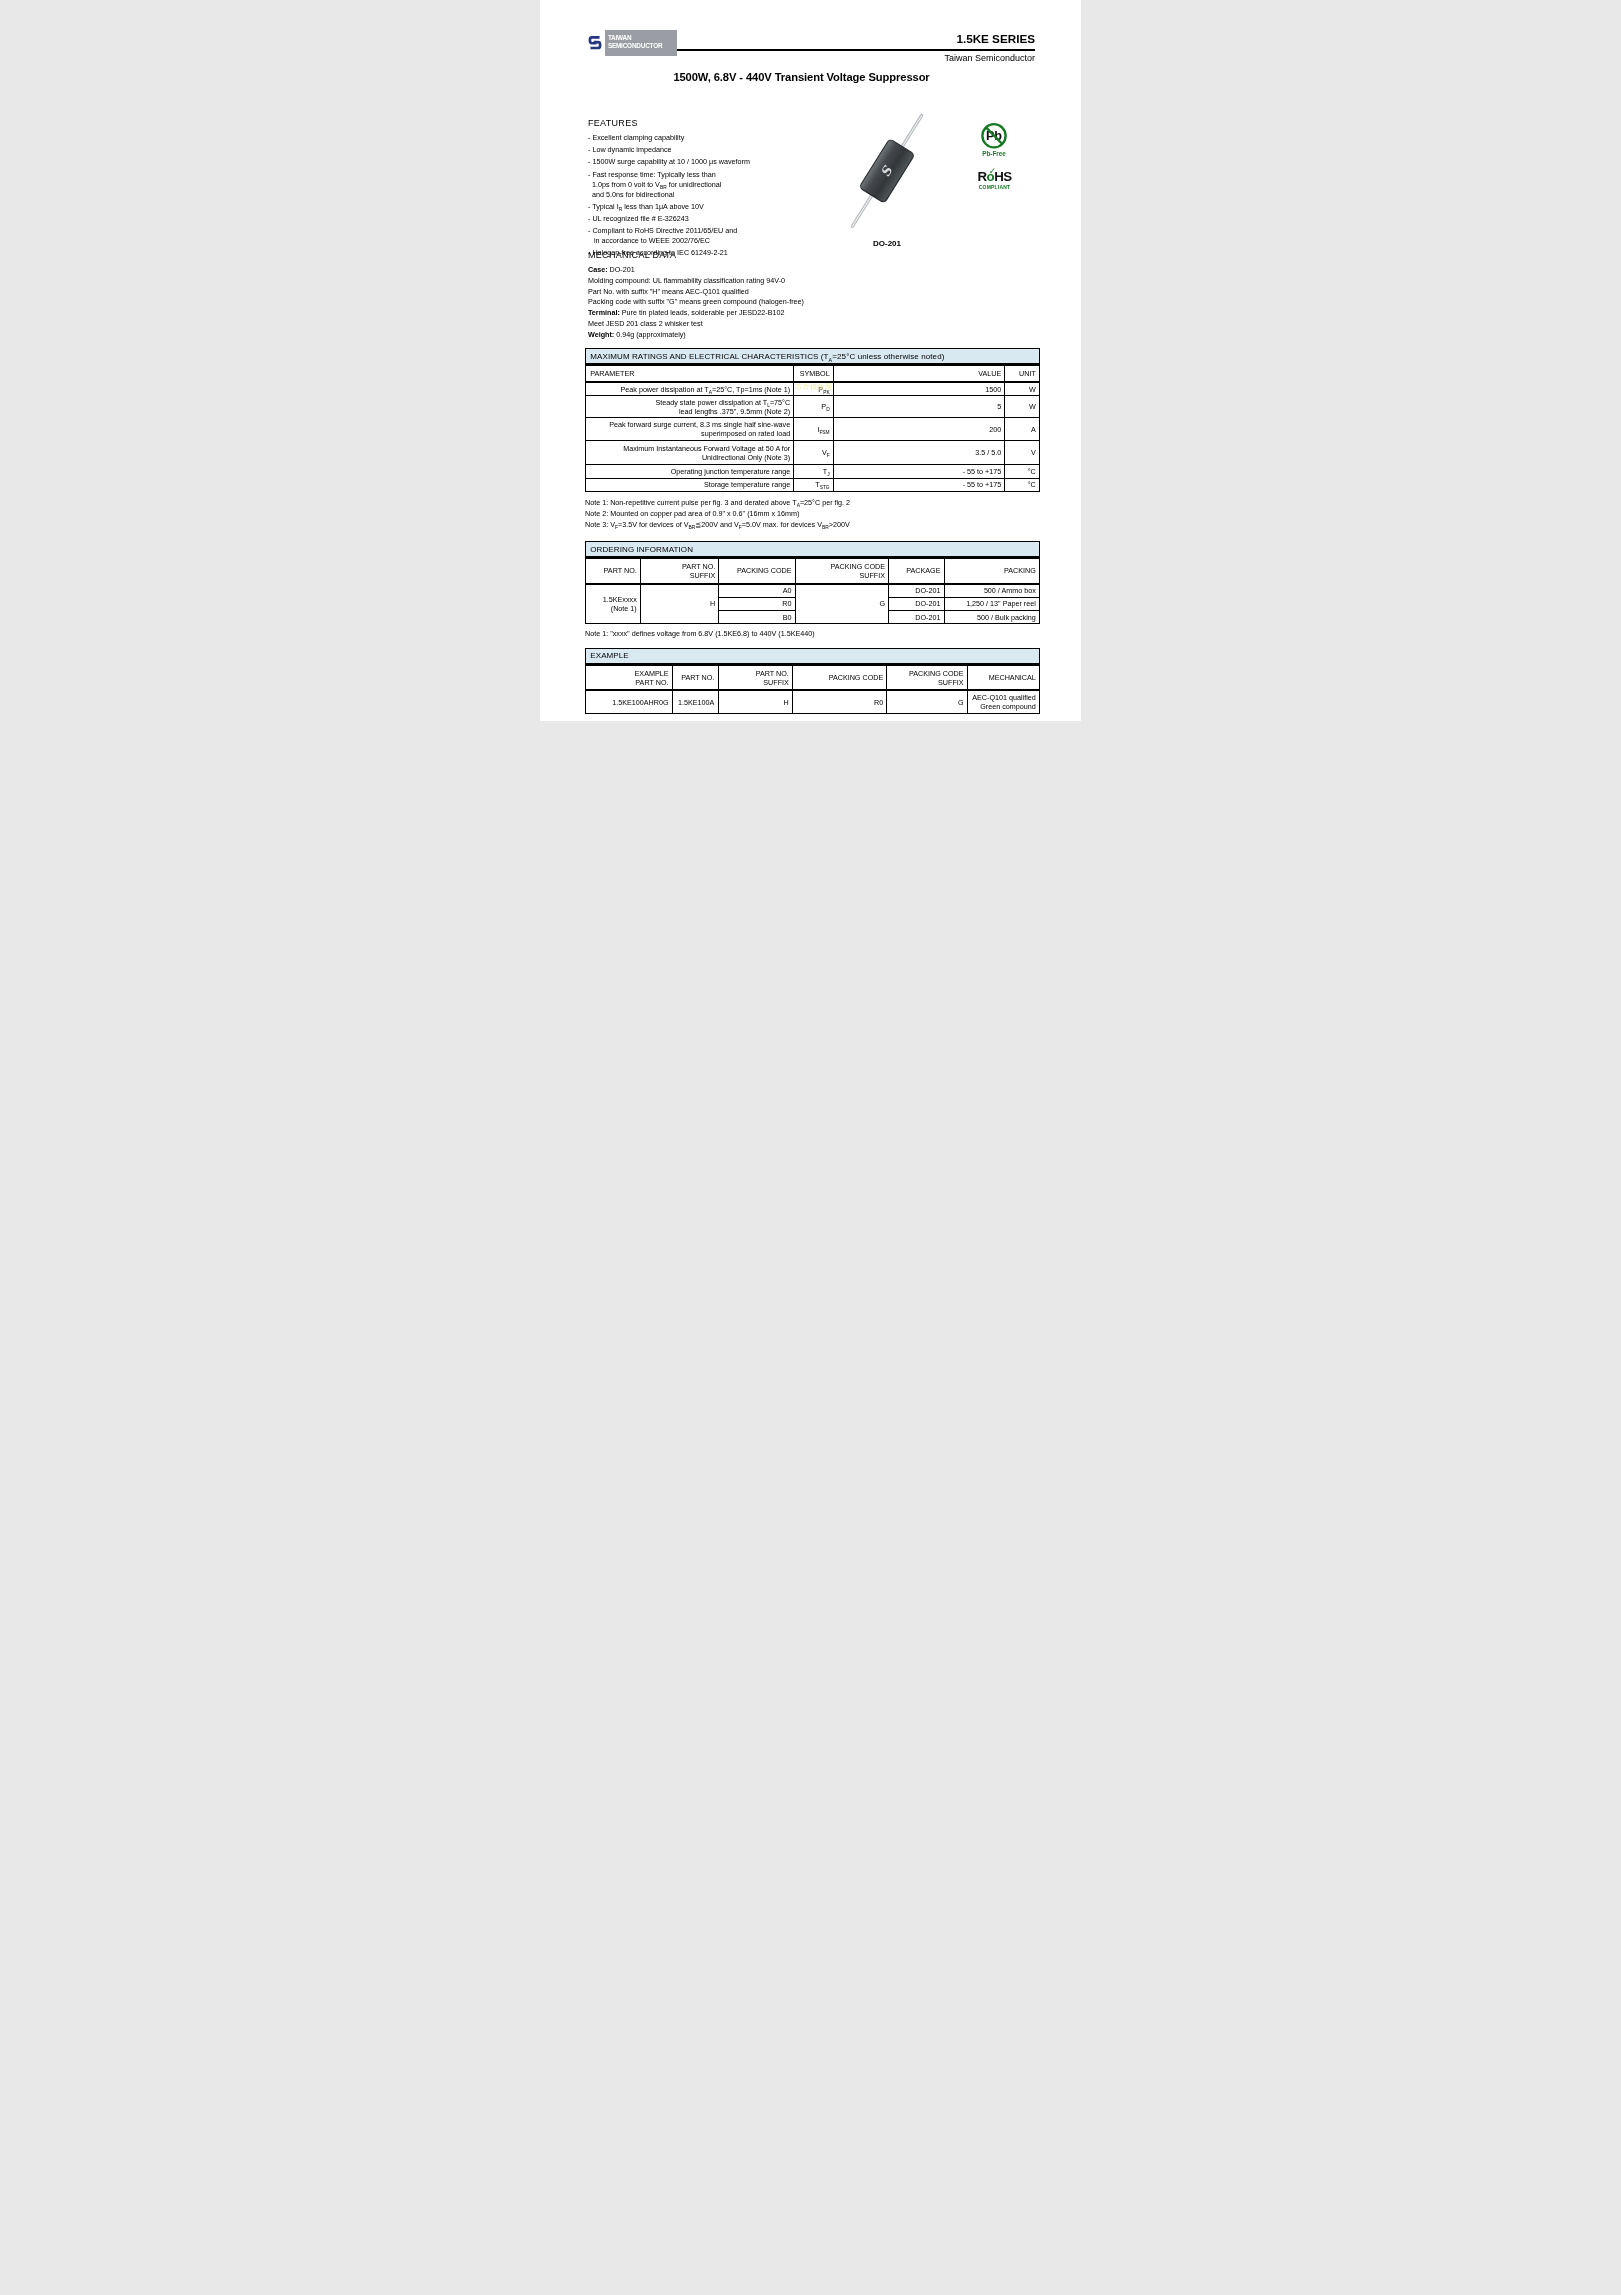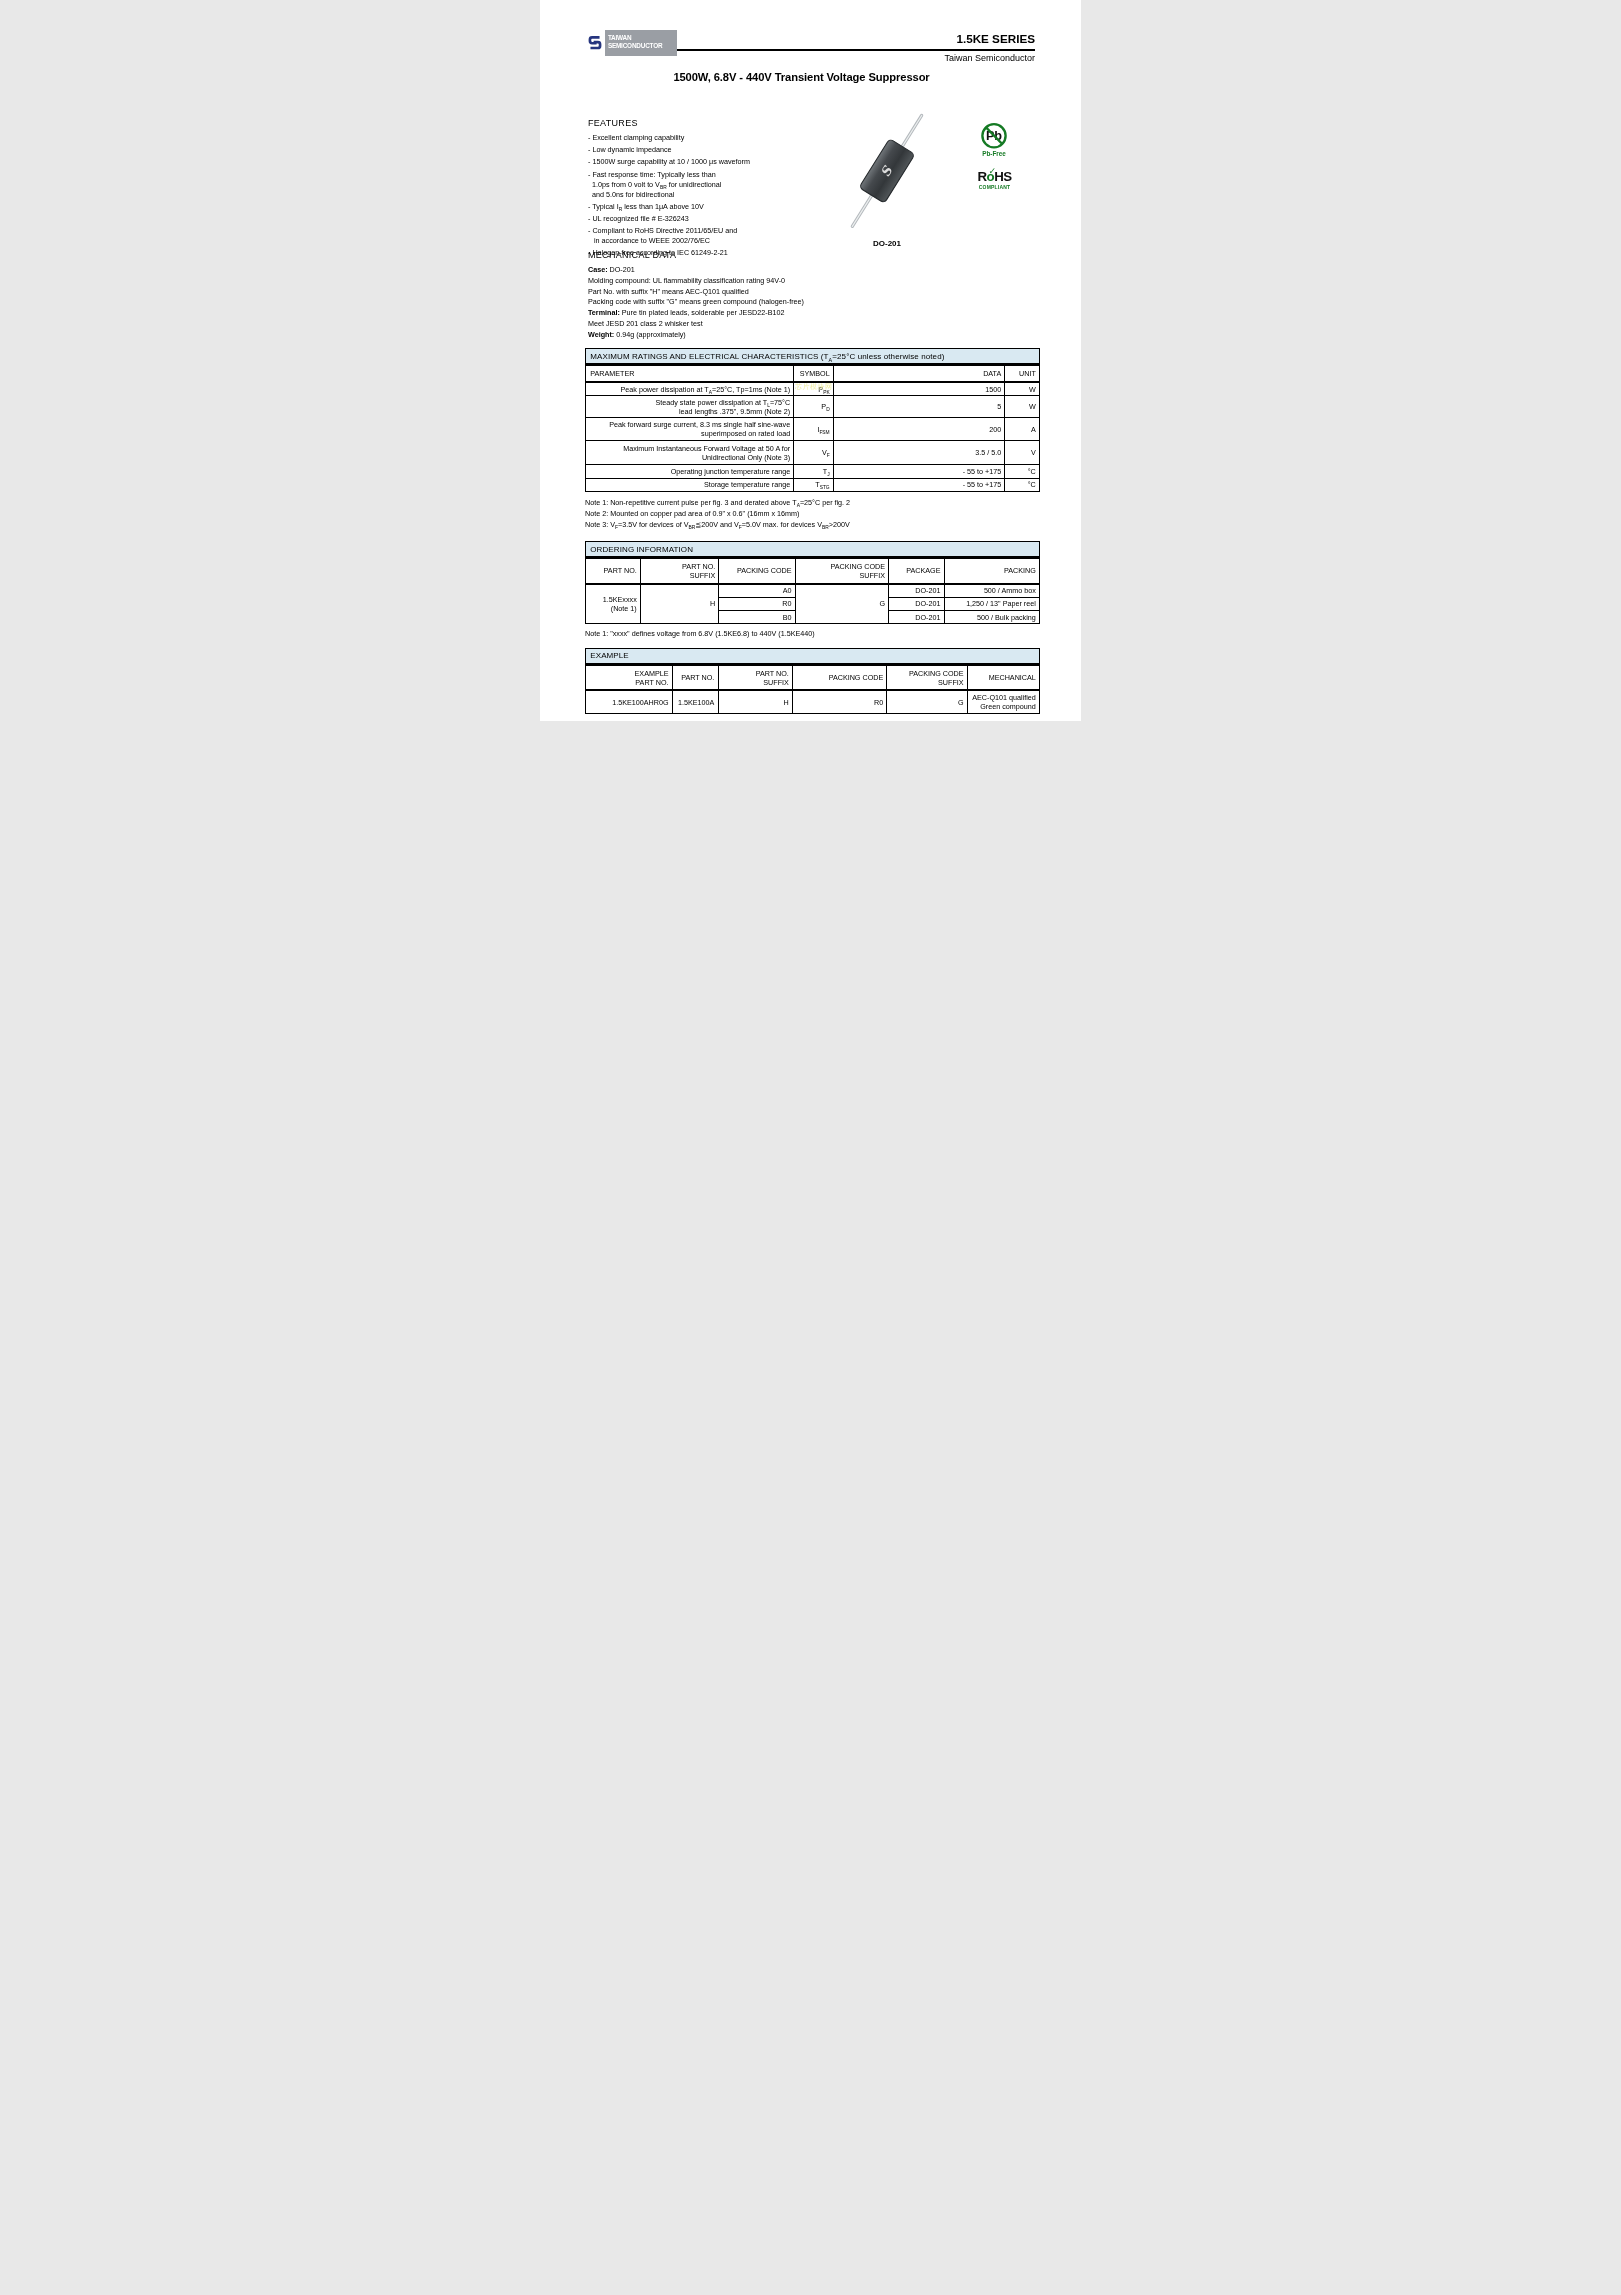--- a/index.html
+++ b/index.html
@@ -149,21 +149,21 @@
       <colgroup>
           <col style="width:45.9%">
           <col style="width:8.7%">
           <col style="width:37.8%">
           <col style="width:7.6%">
         </colgroup>
       <tbody>
           <tr class="hdr">
         <th style="text-align:left;padding-left:4.3px;">PARAMETER</th>
         <th>SYMBOL</th>
-        <th>DATA</th>
+        <th>VALUE</th>
         <th>UNIT</th>
       </tr>
       <tr style="height:14px;">
         <td class="param">Peak power dissipation at T<sub>A</sub>=25°C, Tp=1ms (Note 1)</td>
         <td>P<sub>PK</sub></td>
         <td>1500</td>
         <td>W</td>
       </tr>
       <tr style="height:21.4px;">
         <td class="param">Steady state power dissipation at T<sub>L</sub>=75°C

